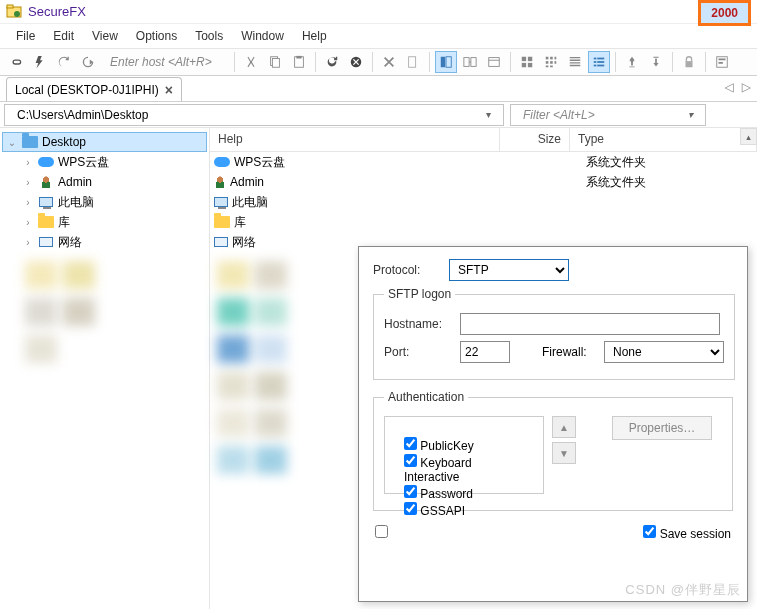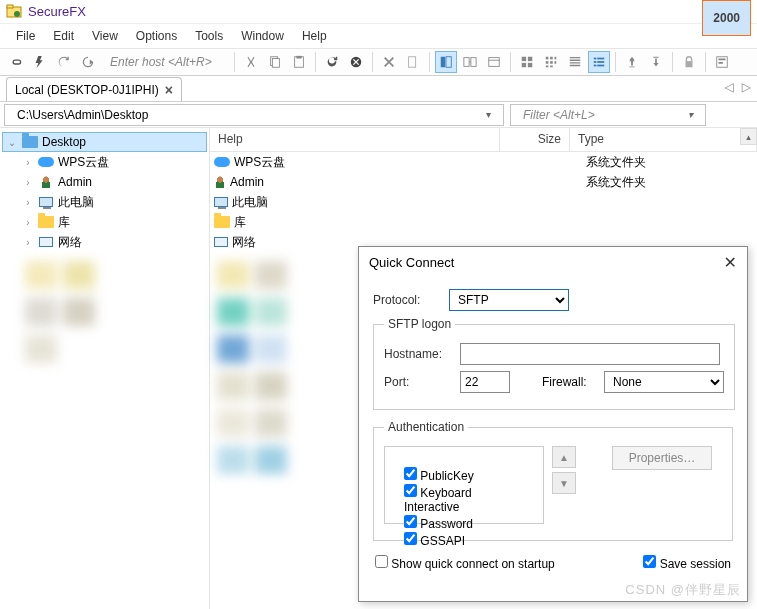--- a/index.html
+++ b/index.html
@@ -16,21 +16,21 @@
 .tbtn { width: 22px; height: 22px; display:flex; align-items:center; justify-content:center; color:#555; margin:0 1px; }
 .tsep { width:1px; height:20px; background:#d8d8d8; margin:0 4px; }
 .enter-host { color:#888; font-style:italic; padding:0 10px; width:130px; }
 .tbtn.active { background:#cde8ff; border:1px solid #7ab8e8; }
 .tbtn svg { width:14px; height:14px; }
 
 .tabbar { height: 26px; background:#fff; border-bottom:1px solid #d0d0d0; display:flex; align-items:flex-end; padding:0 6px; position:relative;}
 .tab { height:24px; border:1px solid #c0c0c0; border-bottom:none; background:#fff; display:flex; align-items:center; padding:0 8px; border-radius:4px 4px 0 0; gap:6px;}
 .tab .x { font-size:14px; color:#555; font-weight:bold; }
 .tabbar .navright { position:absolute; right:6px; top:4px; display:flex; gap:8px; color:#888;}
-.year { position:absolute; right:6px; top:0; background:#cde5fb; border:1px solid #f97316; padding:10px 10px; color:#404040; font-weight:600;}
+.year { position:absolute; right:6px; top:0; background:#cde5fb; border:3px solid #f97316; padding:3px 10px; color:#b91c1c; font-weight:600;}
 
 .pathrow { height:26px; display:flex; align-items:center; border-bottom:1px solid #e5e5e5; padding:0 4px; gap:6px; }
 .pathrow select, .pathrow .combo { flex:0 0 auto; }
 .combo { border:1px solid #c4c4c4; background:#fff; height:22px; display:flex; align-items:center; padding:0 12px; justify-content:space-between; }
 .combo .arrow { color:#666; font-size:10px; }
 .path-combo { width:500px; }
 .filter-combo { width:196px; color:#888; font-style:italic;}
 
 .workspace { display:flex; height: calc(609px - 24px - 24px - 28px - 26px - 26px); }
 .tree { width:210px; border-right:1px solid #e5e5e5; padding:4px 2px; overflow:hidden;}
@@ -394,24 +394,20 @@
       <span class="bb" style="background:#5cc9b8"></span><span class="bb" style="background:#b0e0d4"></span><br>
       <span class="bb" style="background:#5a98d0"></span><span class="bb" style="background:#c8dcf0"></span><br>
       <span class="bb" style="background:#e0dcc8"></span><span class="bb" style="background:#d0ccb8"></span><br>
       <span class="bb" style="background:#e8e4d4"></span><span class="bb" style="background:#d8d4c4"></span><br>
       <span class="bb" style="background:#b0d8e8"></span><span class="bb" style="background:#90c8e0"></span>
     </div>
   </div>
 </div>
 
 <div class="dialog">
-  <div class="dlg-title">
-    <span class="t">Quick Connect</span>
-    <span class="close">✕</span>
-  </div>
   <div class="dlg-body">
     <div class="frow">
       <span class="flbl">Protocol:</span>
       <select class="proto-sel">
         <option>SFTP</option>
       </select>
     </div>
     <fieldset>
       <legend>SFTP logon</legend>
       <div class="frow">
@@ -437,20 +433,20 @@
           <label><input type="checkbox" checked="" style=""> <span>GSSAPI</span></label>
         </div>
         <div class="auth-btns">
           <div class="spin">▲</div>
           <div class="spin">▼</div>
         </div>
         <button class="prop-btn">Properties…</button>
       </div>
     </fieldset>
     <div class="bottom-row">
-      <label><input type="checkbox" style=""> <span>Show quick connect on startup</span></label>
+      <label><input type="checkbox" style=""> </label>
       <label><input type="checkbox" checked="" style=""> <span>Save session</span></label>
     </div>
   </div>
 
 </div>
 
 <div class="watermark">CSDN @伴野星辰</div>
 
 </body></html>

